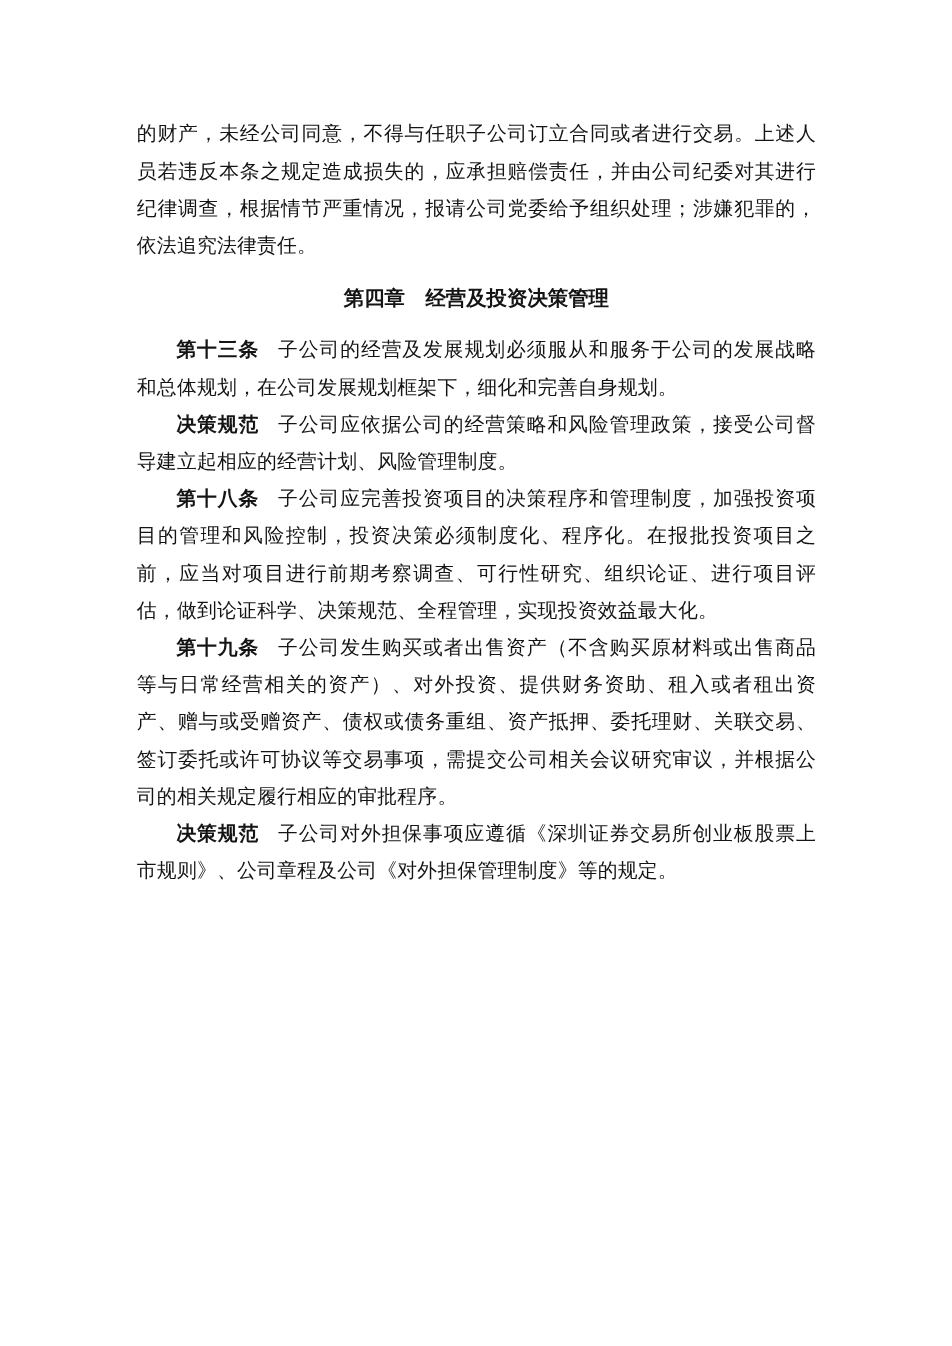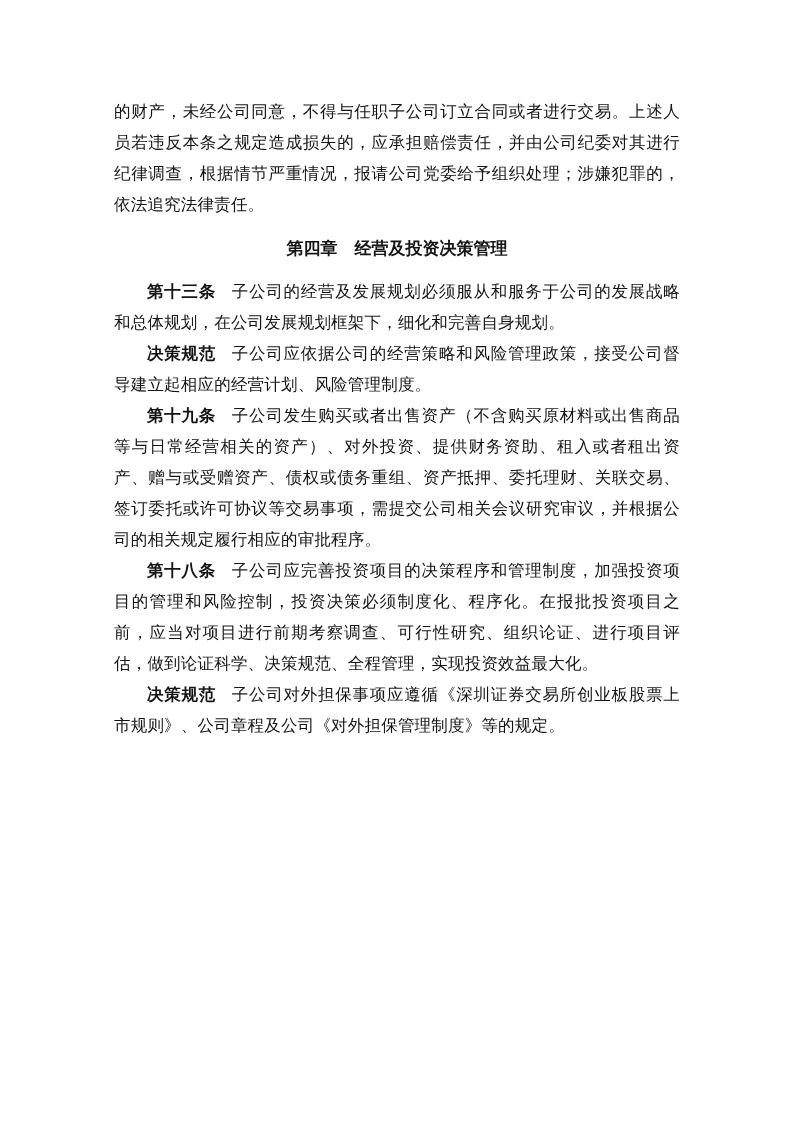--- a/index.html
+++ b/index.html
@@ -64,24 +64,24 @@
   </p>
 
   <p class="para article">
     <span class="art-num">决策规范</span><span class="art-text">子公司应依据公司的经营策略和风险管理政策，接受公司督导建立起相应的经营计划、风险管理制度。</span>
   </p>
 
 
 
 
   <p class="para article">
-    <span class="art-num">第十九条</span><span class="art-text">子公司发生购买或者出售资产（不含购买原材料或出售商品等与日常经营相关的资产）、对外投资、提供财务资助、租入或者租出资产、赠与或受赠资产、债权或债务重组、资产抵押、委托理财、关联交易、签订委托或许可协议等交易事项，需提交公司相关会议研究审议，并根据公司的相关规定履行相应的审批程序。</span>
+    <span class="art-num">第十八条</span><span class="art-text">子公司应完善投资项目的决策程序和管理制度，加强投资项目的管理和风险控制，投资决策必须制度化、程序化。在报批投资项目之前，应当对项目进行前期考察调查、可行性研究、组织论证、进行项目评估，做到论证科学、决策规范、全程管理，实现投资效益最大化。</span>
   </p>
 
   <p class="para article">
-    <span class="art-num">第十八条</span><span class="art-text">子公司应完善投资项目的决策程序和管理制度，加强投资项目的管理和风险控制，投资决策必须制度化、程序化。在报批投资项目之前，应当对项目进行前期考察调查、可行性研究、组织论证、进行项目评估，做到论证科学、决策规范、全程管理，实现投资效益最大化。</span>
+    <span class="art-num">第十九条</span><span class="art-text">子公司发生购买或者出售资产（不含购买原材料或出售商品等与日常经营相关的资产）、对外投资、提供财务资助、租入或者租出资产、赠与或受赠资产、债权或债务重组、资产抵押、委托理财、关联交易、签订委托或许可协议等交易事项，需提交公司相关会议研究审议，并根据公司的相关规定履行相应的审批程序。</span>
   </p>
 
   <p class="para article">
     <span class="art-num">决策规范</span><span class="art-text">子公司对外担保事项应遵循《深圳证券交易所创业板股票上市规则》、公司章程及公司《对外担保管理制度》等的规定。</span>
   </p>
 </div>
 </div>
 
 </body></html>

